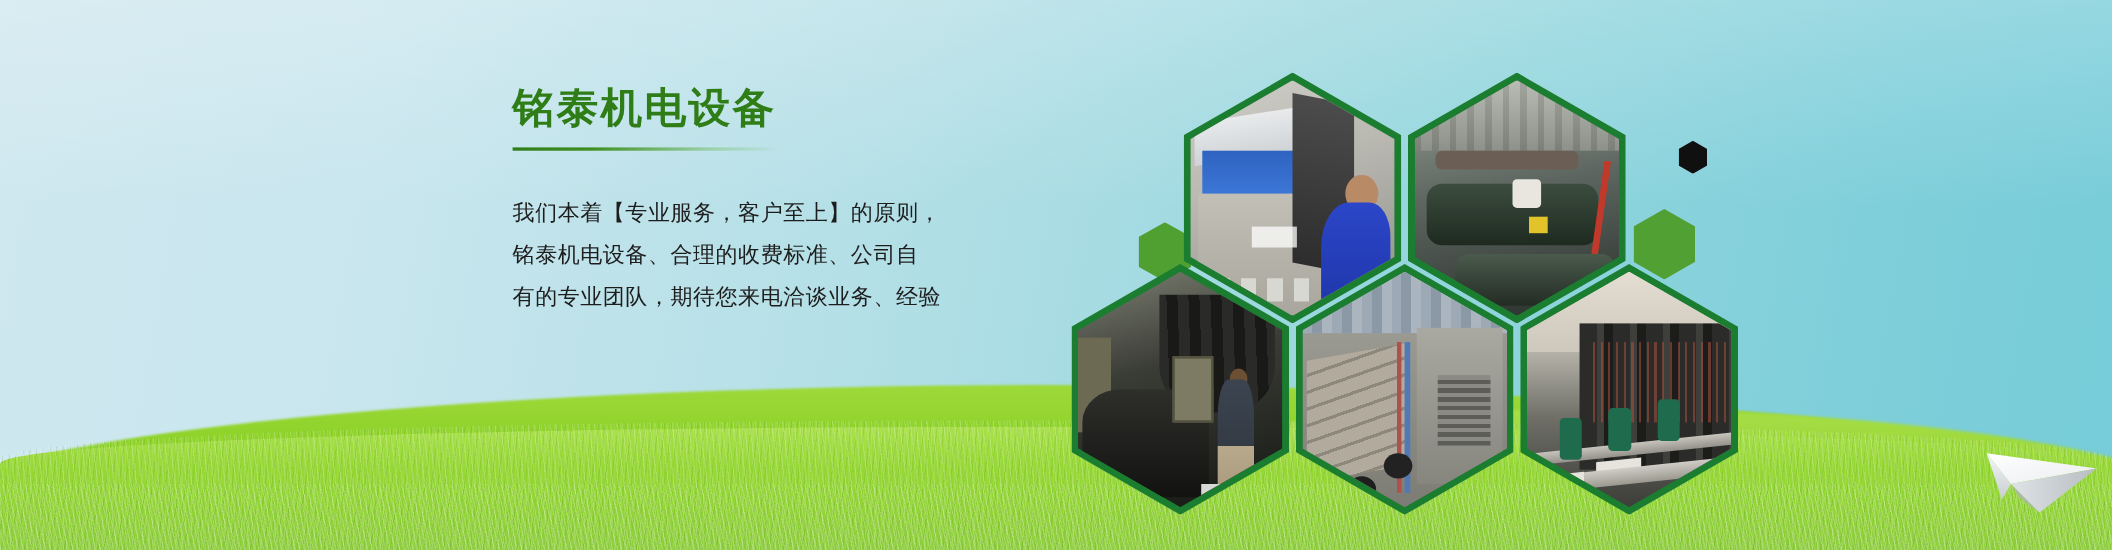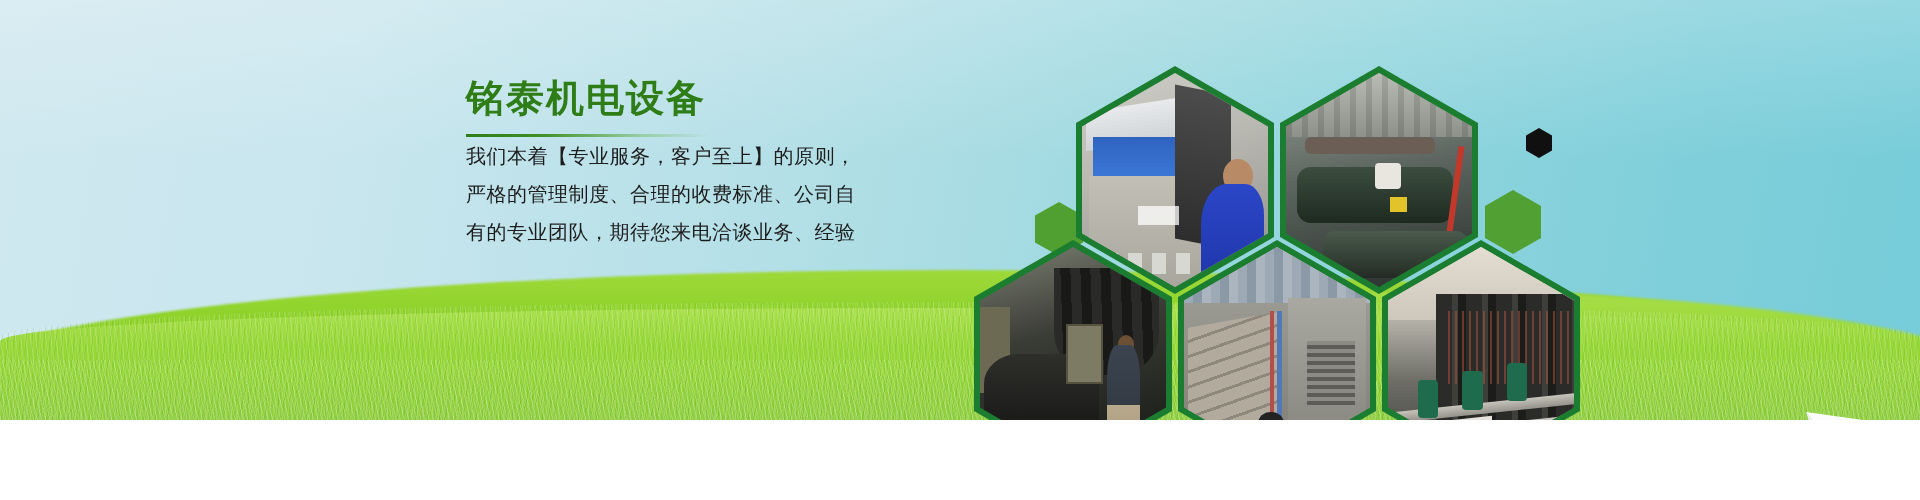--- a/index.html
+++ b/index.html
@@ -2,21 +2,21 @@
 <html><head>
 <meta charset="utf-8">
 <title>Banner</title>
 <style>
   html,body{margin:0;padding:0;}
   body{
     width:1920px;height:500px;overflow:hidden;
     font-family:"Liberation Sans","DejaVu Sans",sans-serif;
   }
   .banner{
-    position:relative;width:1920px;height:420px;overflow:hidden;
+    position:relative;width:1920px;height:500px;overflow:hidden;
     background:linear-gradient(100deg,#cfe8ef 0%,#c9e6ee 18%,#b3dfe6 42%,#95d6de 66%,#7fcfda 86%,#76ccd9 100%);
   }
 
   
   .sky-wash{
     position:absolute;inset:0;
     background:linear-gradient(180deg,rgba(255,255,255,.22) 0%,rgba(255,255,255,0) 38%,rgba(255,255,255,0) 100%);
     pointer-events:none;
   }
 
@@ -62,23 +62,23 @@
   .title{
     font-size:38px;font-weight:bold;color:#2f7d17;letter-spacing:2px;
     line-height:1.1;margin:0;white-space:nowrap;
     font-family:"DejaVu Sans","Liberation Sans",sans-serif;
   }
   .title-rule{
     margin-top:14px;height:3px;width:244px;
     background:linear-gradient(90deg,#2f7d17 0%,#3f8f22 30%,rgba(120,190,110,.55) 72%,rgba(160,210,160,0) 100%);
   }
   .body-text{
-    font-size:20px;line-height:38px;color:#1d1d1d;
+    margin-top:40px;font-size:20px;line-height:38px;color:#1d1d1d;
     letter-spacing:.5px;
-    font-family:Liberation Serif, serif;
+    font-family:Liberation Mono, monospace;
   }
   .body-text p{margin:0;white-space:nowrap;}
 
   
   .hex-cluster{position:absolute;left:960px;top:40px;width:620px;height:420px;}
   .hex{
     position:absolute;
     -webkit-clip-path:polygon(50% 0%,100% 25%,100% 75%,50% 100%,0% 75%,0% 25%);
     clip-path:polygon(50% 0%,100% 25%,100% 75%,50% 100%,0% 75%,0% 25%);
   }
@@ -194,21 +194,21 @@
     <div class="grass-near"></div>
     <div class="grass-tex"></div>
     <div class="grass-tex2"></div>
   </div>
 
   <div class="text-block">
     <h1 class="title">铭泰机电设备</h1>
     <div class="title-rule"></div>
     <div class="body-text">
       <p>我们本着【专业服务，客户至上】的原则，</p>
-      <p>严格的管理制度、合理的收费标准、公司自</p>
+      <p>铭泰机电设备、合理的收费标准、公司自</p>
       <p>有的专业团队，期待您来电洽谈业务、经验</p>
     </div>
   </div>
 
   <div class="hex-cluster">
 
     <div class="hex-deco" id="deco-green-left"></div>
     <div class="hex-deco" id="deco-green-right"></div>
     <div class="hex-deco" id="deco-black"></div>
 

